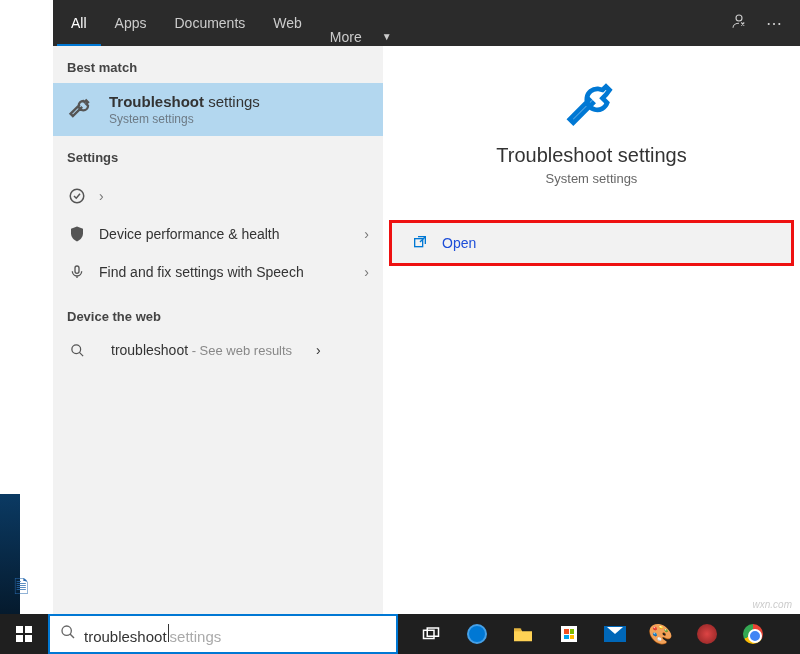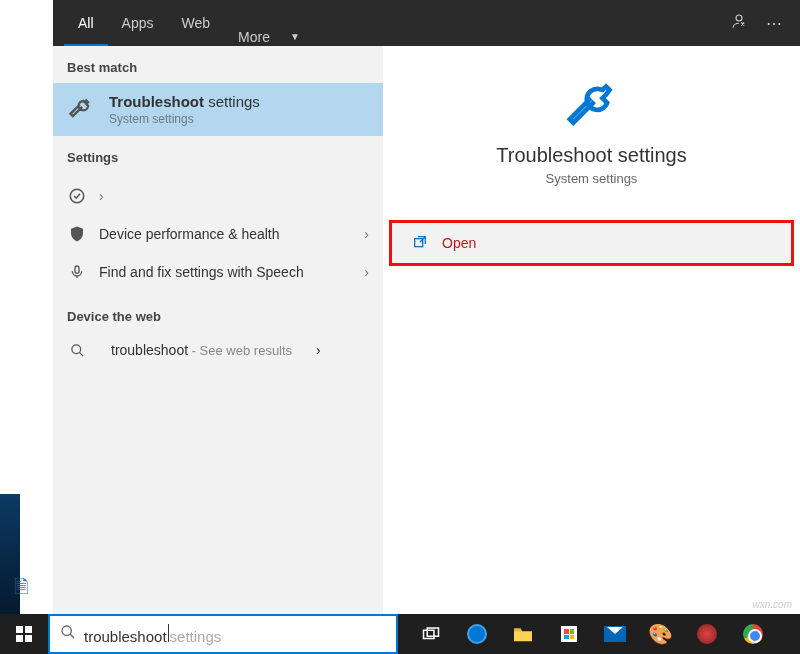--- a/index.html
+++ b/index.html
@@ -1,19 +1,19 @@
 <!DOCTYPE html>
 <html><head>
 <meta charset="utf-8">
 <style>
   * { box-sizing: border-box; margin: 0; padding: 0; font-family: "Segoe UI", Arial, sans-serif; }
   body { width: 800px; height: 654px; background: #fff; position: relative; overflow: hidden; }
 
   
-  .filter-bar { position: absolute; top: 0; left: 53px; right: 0; height: 46px; background: #2b2b2b; color: #ccc; display: flex; align-items: center; padding-left: 7px; }
+  .filter-bar { position: absolute; top: 0; left: 53px; right: 0; height: 46px; background: #2b2b2b; color: #ccc; display: flex; align-items: center; }
   .filter-tabs { display: flex; align-items: center; gap: 0; padding-left: 4px; }
   .filter-tab { font-size: 14px; padding: 0 14px; height: 46px; line-height: 46px; color: #ccc; cursor: pointer; position: relative; }
   .filter-tab.active { color: #fff; }
   .filter-tab.active::after { content: ""; position: absolute; bottom: -1px; left: 0; right: 0; height: 3px; background: #0078d4; }
   .filter-more { display: flex; align-items: flex-end; gap: 20px; margin-top: 28px; }
   .chevd { font-size: 10px; }
   .filter-right { margin-left: auto; display: flex; align-items: center; gap: 18px; padding-right: 18px; }
   .hicon { color: #ccc; font-size: 16px; }
 
   
@@ -35,21 +35,21 @@
   .webitem { display: flex; align-items: center; gap: 24px; padding: 10px 14px; font-size: 14px; color: #333; }
   .webitem .sicon { width: 20px; display: flex; justify-content: center; }
   .webhint { color: #888; font-size: 13px; }
 
   
   .preview { position: absolute; top: 46px; left: 383px; right: 0; bottom: 40px; background: #fff; }
   .pv-icon { display: flex; justify-content: center; margin-top: 30px; }
   .pv-icon svg { width: 56px; height: 56px; }
   .pv-title { text-align: center; font-size: 20px; color: #333; margin-top: 12px; }
   .pv-sub { text-align: center; font-size: 13px; color: #666; margin-top: 4px; }
-  .pv-open { margin: 34px 6px 0 6px; border: 3px solid #e11; height: 46px; background: #f2f2f2; display: flex; align-items: center; padding: 0 20px; gap: 14px; font-size: 14px; color: #b91c1c; cursor: pointer; }
+  .pv-open { margin: 34px 6px 0 6px; border: 3px solid #e11; height: 46px; background: #f2f2f2; display: flex; align-items: center; padding: 0 20px; gap: 14px; font-size: 14px; color: #1d4ed8; cursor: pointer; }
   .pv-open .oicon { color: #0078d4; font-size: 15px; }
 
   
   .desk-left { position: absolute; left: 0; top: 0; width: 53px; bottom: 40px; background: #fff; }
   .desk-strip { position: absolute; left: 0; bottom: 40px; width: 20px; height: 120px; background: linear-gradient(#0b3a63,#051a2d); }
   .desk-file { position: absolute; left: 14px; bottom: 50px; font-size: 18px; color: #2b6cb0; }
   
   
   .taskbar { position: absolute; left: 0; right: 0; bottom: 0; height: 40px; background: #1f1f1f; display: flex; align-items: center; }
   .startbtn { width: 48px; height: 40px; display: flex; align-items: center; justify-content: center; cursor: pointer; }
@@ -82,20 +82,21 @@
 <body>
 
 <div class="desk-left"></div>
 <div class="desk-strip"></div>
 <div class="desk-file">🗎</div>
 
 <div class="filter-bar">
   <div class="filter-tabs">
     <div class="filter-tab active">All</div>
     <div class="filter-tab">Apps</div>
+    <div class="filter-tab">Documents</div>
     <div class="filter-tab">Web</div>
     <div class="filter-tab filter-more">
       <span>More</span>
       <span class="chevd">▼</span>
     </div>
   </div>
   <div class="filter-right">
     <span class="hicon">
       <svg width="18" height="18" viewBox="0 0 24 24" fill="none" stroke="#ccc" stroke-width="1.5">
           <circle cx="12" cy="8" r="4"></circle>

